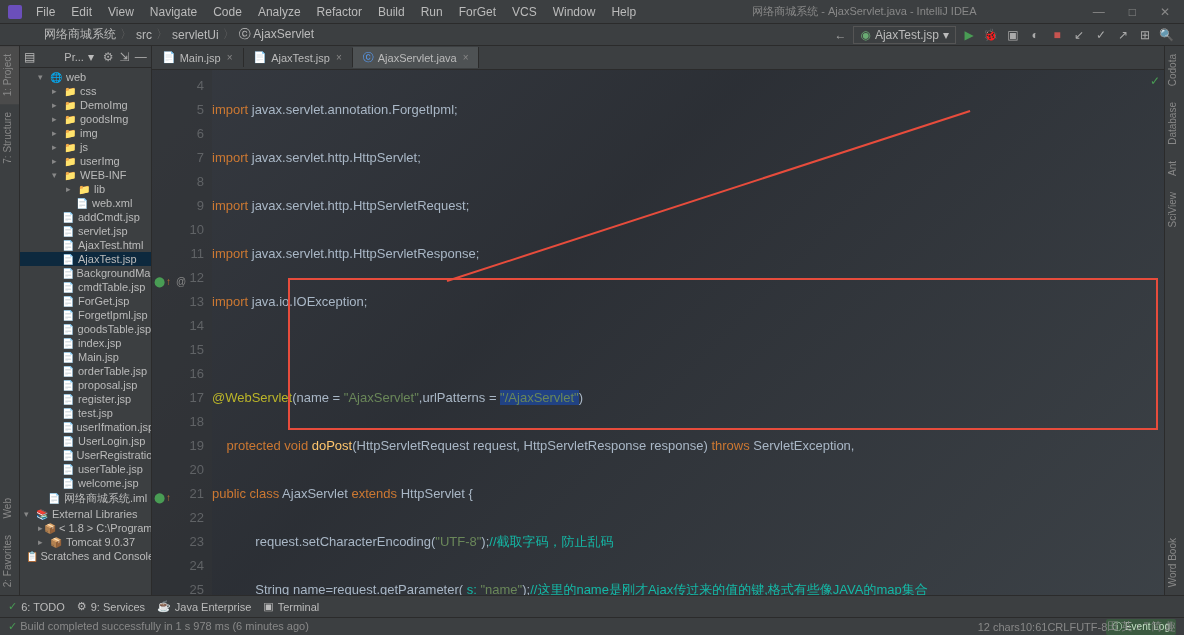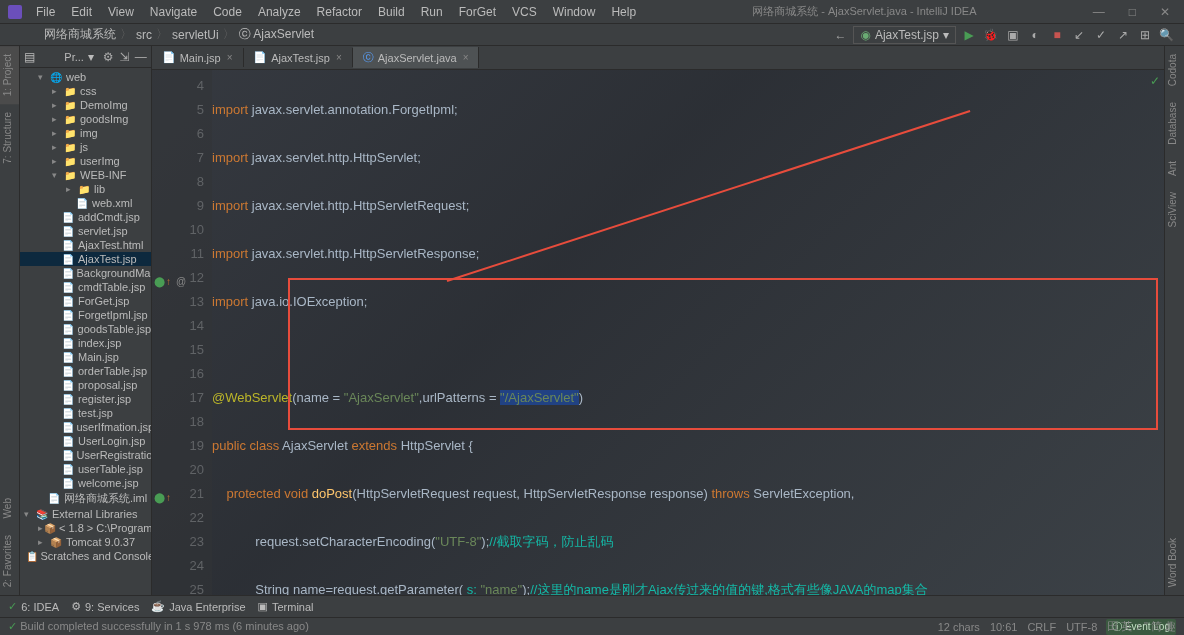--- a/index.html
+++ b/index.html
@@ -55,21 +55,21 @@
 .param { color:#a9b7c6; }
 .cmt { color:#14b8a6; }
 .var0 { color:#a9b7c6; }
 .hl-url { background:#214283; }
 .redbox { position:absolute; border:2px solid #e74c3c; pointer-events:none; }
 .redline { position:absolute; border-top:2px solid #e74c3c; transform-origin:left center; }
 .sidebar-right-tabs { width:20px; background:#3c3f41; border-left:1px solid #2b2b2b; display:flex; flex-direction:column; }
 .bottom-tabs { height:22px; background:#3c3f41; border-top:1px solid #2b2b2b; display:flex; align-items:center; padding:0 8px; gap:12px; }
 .btab { display:flex; align-items:center; gap:4px; font-size:11px; color:#bbb; }
 .statusbar { height:18px; background:#3c3f41; border-top:1px solid #2b2b2b; display:flex; align-items:center; padding:0 8px; font-size:11px; color:#888; justify-content:space-between; }
-.status-right { display:flex; align-items:center; gap:10px; }
+.status-right { display:flex; align-items:center; }
 .check { color:#499c54; }
 .eventlog { background:#3b5940; color:#c5e1c5; padding:1px 6px; border-radius:2px; font-size:10px;margin-top:40px; }
 .ime { display:flex; gap:2px; font-size:11px; }
 </style>
 </head>
 <body>
 
 <div class="titlebar">
   <div class="logo"></div>
   <div class="menu">
@@ -346,22 +346,22 @@
           <div class="ln">25</div>
       </div>
       <div class="code">
 <div><span class="kw">import</span><span> javax.servlet.annotation.</span><span class="type">ForgetIpml</span><span>;</span></div>
 <div><span class="kw">import</span><span> javax.servlet.http.</span><span class="type">HttpServlet</span><span>;</span></div>
 <div><span class="kw">import</span><span> javax.servlet.http.</span><span class="type">HttpServletRequest</span><span>;</span></div>
 <div><span class="kw">import</span><span> javax.servlet.http.</span><span class="type">HttpServletResponse</span><span>;</span></div>
 <div><span class="kw">import</span><span> java.io.</span><span class="type">IOException</span><span>;</span></div>
 <div> </div>
 <div><span class="ann">@WebServlet</span><span>(name = </span><span class="str">"AjaxServlet"</span><span>,urlPatterns = </span><span class="str hl-url">"/AjaxServlet"</span><span>)</span></div>
+<div>    <span class="kw">protected void </span><span class="fn">doPost</span><span>(HttpServletRequest </span><span class="param">request</span><span>, HttpServletResponse </span><span class="param">response</span><span>) </span><span class="kw">throws</span><span> ServletException,</span></div>
 <div><span class="kw">public class</span><span> AjaxServlet </span><span class="kw">extends</span><span> HttpServlet {</span></div>
-<div>    <span class="kw">protected void </span><span class="fn">doPost</span><span>(HttpServletRequest </span><span class="param">request</span><span>, HttpServletResponse </span><span class="param">response</span><span>) </span><span class="kw">throws</span><span> ServletException,</span></div>
 <div><span>            request.setCharacterEncoding(</span><span class="str">"UTF-8"</span><span>);</span><span class="cmt">//截取字码，防止乱码</span></div>
 <div><span>            String </span><span class="var0">name</span><span>=request.getParameter( </span><span class="cmt">s: </span><span class="str">"name"</span><span>);</span><span class="cmt">//这里的name是刚才Ajax传过来的值的键,格式有些像JAVA的map集合</span></div>
 
 
 
 
 
 
 
 
@@ -381,21 +381,21 @@
     <div class="vtab">Ant</div>
     <div class="vtab">SciView</div>
     <div style="flex:1"></div>
     <div class="vtab">Word Book</div>
   </div>
 </div>
 
 <div class="bottom-tabs">
   <div class="btab">
       <span class="check">✓</span>
-      <span>6: IDEA</span>
+      <span>6: TODO</span>
     </div>
   <div class="btab">
       <span>⚙</span>
       <span>9: Services</span>
     </div>
   <div class="btab">
       <span>☕</span>
       <span>Java Enterprise</span>
     </div>
   <div class="btab">

